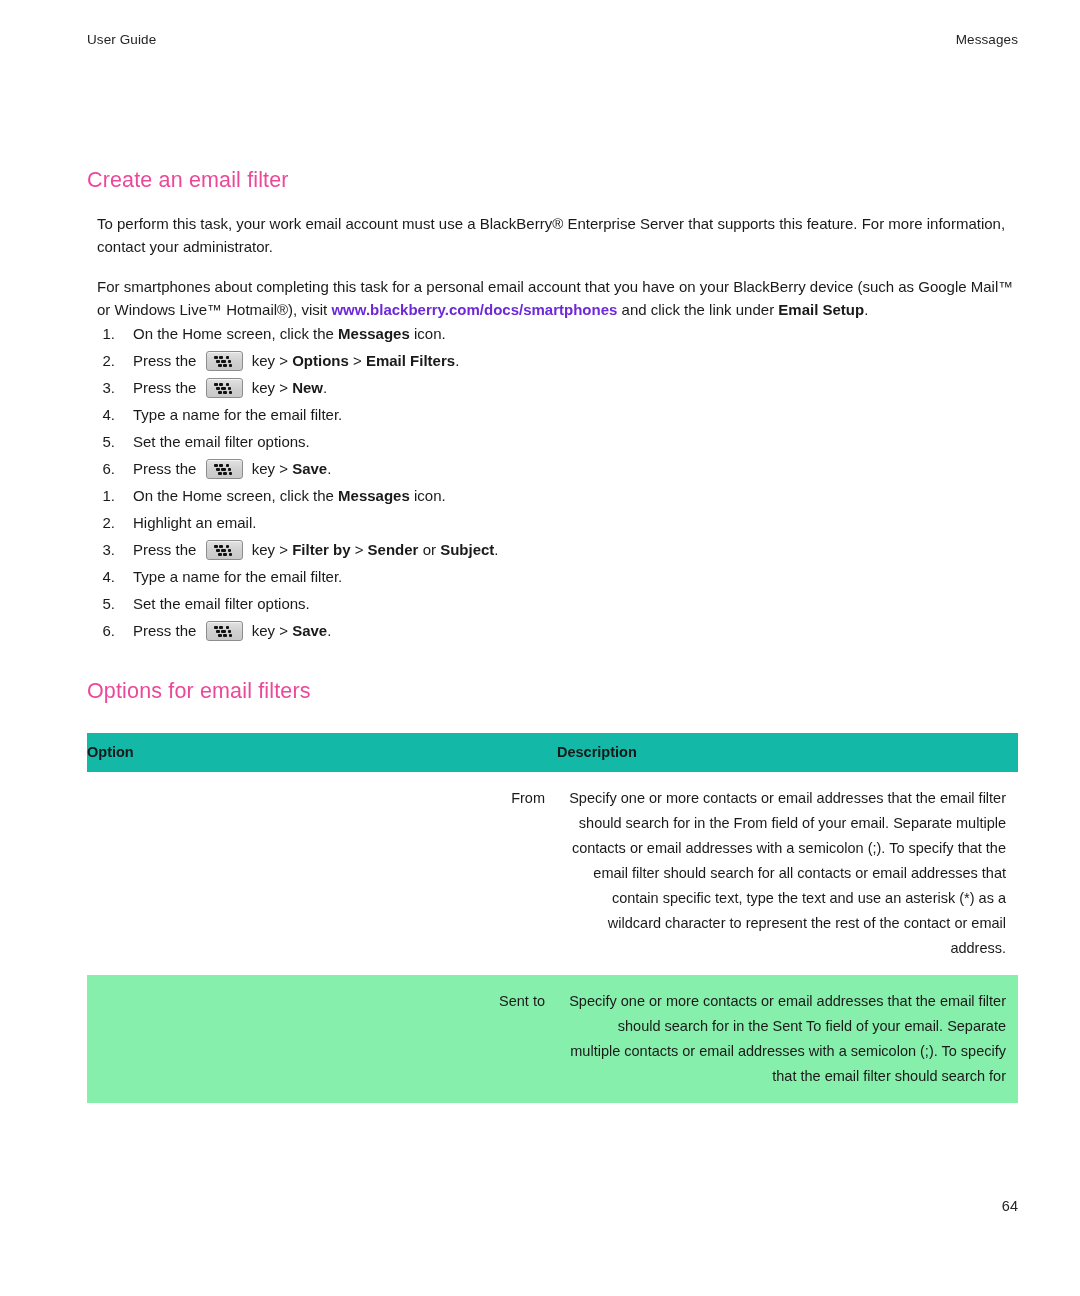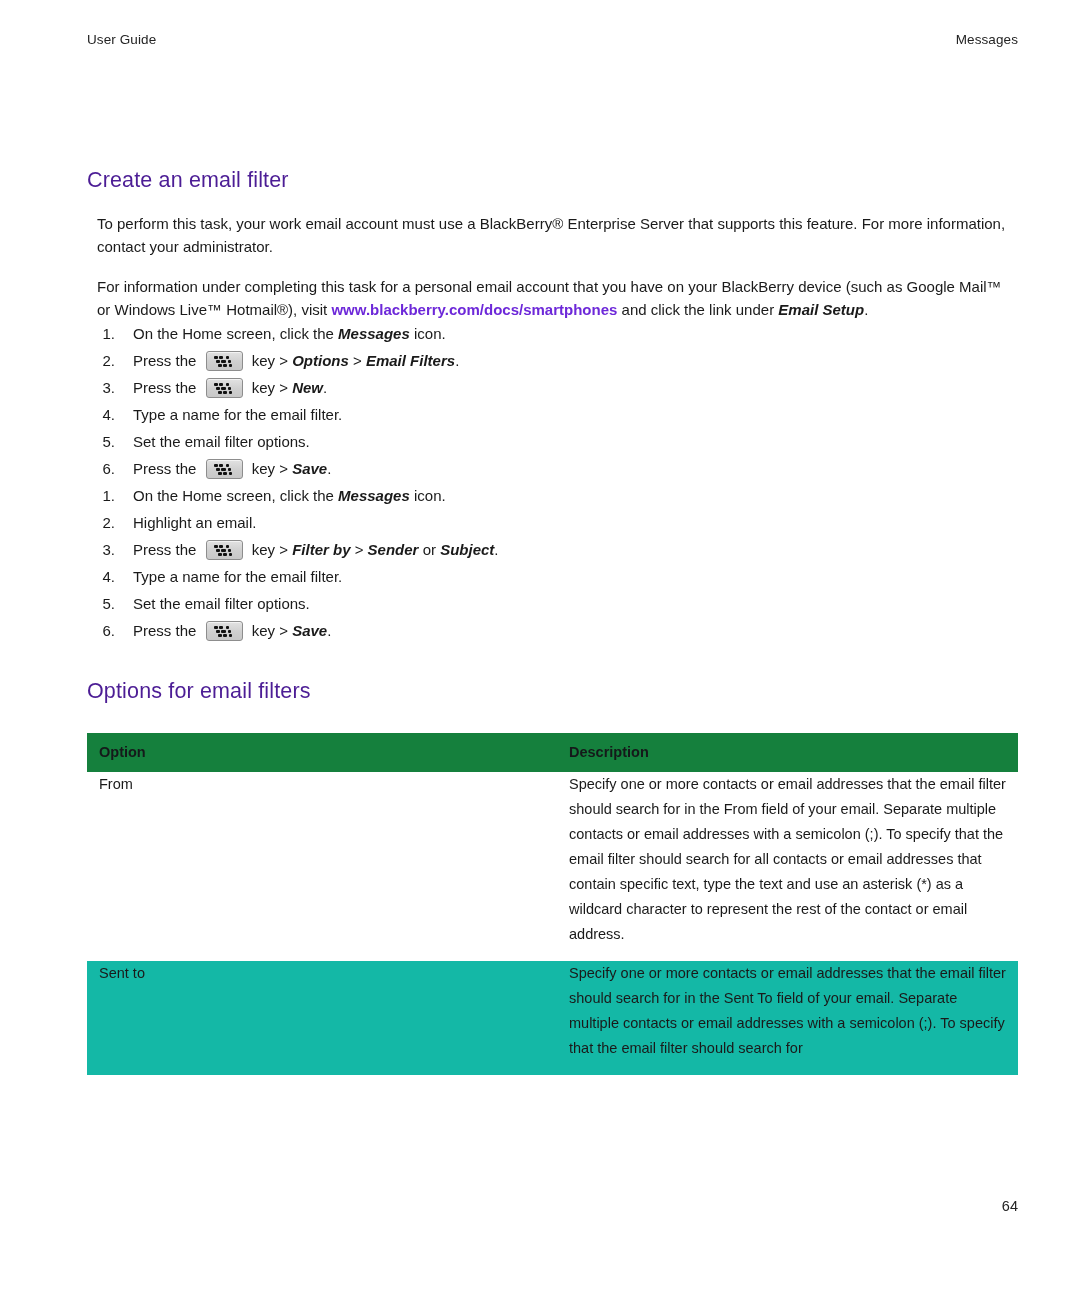--- a/index.html
+++ b/index.html
@@ -41,38 +41,38 @@
   .content {
     position: absolute;
     left: 75px;
     top: 168px;
     width: 931px;
   }
 
   h1.section-title {
     font-size: 21.5px;
     font-weight: 400;
-    color: #4c1d95;
+    color: #ec4899;
     margin: 0 0 18px 0;
     letter-spacing: .15px;
     line-height: 1.2;
   }
   h1.section-title.tight-top {
     margin-top: 0;
   }
 
   p.para {
     font-size: 15px;
     line-height: 23.5px;
     margin: 0 0 16px 10px;
     color: #1a1a1a;
   }
   p.para:last-of-type { margin-bottom: 0; }
 
-  b, .b { font-weight: 700; font-style: italic; }
+  b, .b { font-weight: 700; }
 
   a.weblink {
     color: #6d28d9;
     text-decoration: none;
     font-weight: bold;
   }
 
   
   ol.steps {
     list-style: none;
@@ -132,37 +132,38 @@
   .step-text { white-space: pre; }
 
   
   table.opt-table {
     border-collapse: collapse;
     width: 931px;
     table-layout: fixed;
     font-size: 14.5px;
   }
   table.opt-table th {
-    background: #15803d;
+    background: #14b8a6;
     text-align: left;
     font-weight: 700;
     font-size: 14.5px;
     color: #15191a;
-    padding: 10px 12px 11px 12px;
+    padding: 10px 12px 11px 0;
     height: 18px;
     vertical-align: middle;
   }
   table.opt-table td {
     vertical-align: top;
-    padding: 0 12px 14px 12px;
+    padding: 14px 12px 14px 12px;
     line-height: 25px;
     color: #1a1a1a;
+    text-align: right;
   }
   table.opt-table tr.row-white td { background: #ffffff; }
-  table.opt-table tr.row-alt td   { background: #14b8a6; }
+  table.opt-table tr.row-alt td   { background: #86efac; }
   table.opt-table col.c-option { width: 470px; }
   table.opt-table col.c-desc   { width: 461px; }
 
   .table-wrap { margin-top: 28px; }
 
   
   .page-number {
     position: absolute;
     left: 75px;
     top: 1198px;
@@ -181,21 +182,21 @@
     <span>User Guide</span>
     <span>Messages</span>
   </div>
 
   <div class="content">
 
     <h1 class="section-title tight-top">Create an email filter</h1>
 
     <p class="para"><span>To perform this task, your work email account must use a BlackBerry® Enterprise Server that supports this feature. For more information, contact your administrator.</span></p>
 
-    <p class="para"><span>For information under completing this task for a personal email account that you have on your BlackBerry device (such as Google Mail™ or Windows Live™ Hotmail®), visit </span><a class="weblink" href="#">www.blackberry.com/docs/smartphones</a><span> and click the link under </span><b>Email Setup</b><span>.</span></p>
+    <p class="para"><span>For smartphones about completing this task for a personal email account that you have on your BlackBerry device (such as Google Mail™ or Windows Live™ Hotmail®), visit </span><a class="weblink" href="#">www.blackberry.com/docs/smartphones</a><span> and click the link under </span><b>Email Setup</b><span>.</span></p>
 
     <ol class="steps">
         <li>
           <span class="num">1.</span>
           <span class="step-text" style="display: inline-flex; align-items: center; flex-wrap: nowrap;"><span>On the Home screen, click the </span><b>Messages</b><span> icon.</span></span>
         </li>
         <li>
           <span class="num">2.</span>
           <span class="step-text" style="display: inline-flex; align-items: center; flex-wrap: nowrap;"><span>Press the </span><span class="bb-key"><i class="d1"></i><i class="d2"></i><i class="d3"></i><i class="d4"></i><i class="d5"></i><i class="d6"></i><i class="d7"></i><i class="d8"></i><i class="d9"></i></span><span> key &gt; </span><b>Options</b><span> &gt; </span><b>Email Filters</b><span>.</span></span>
         </li>

